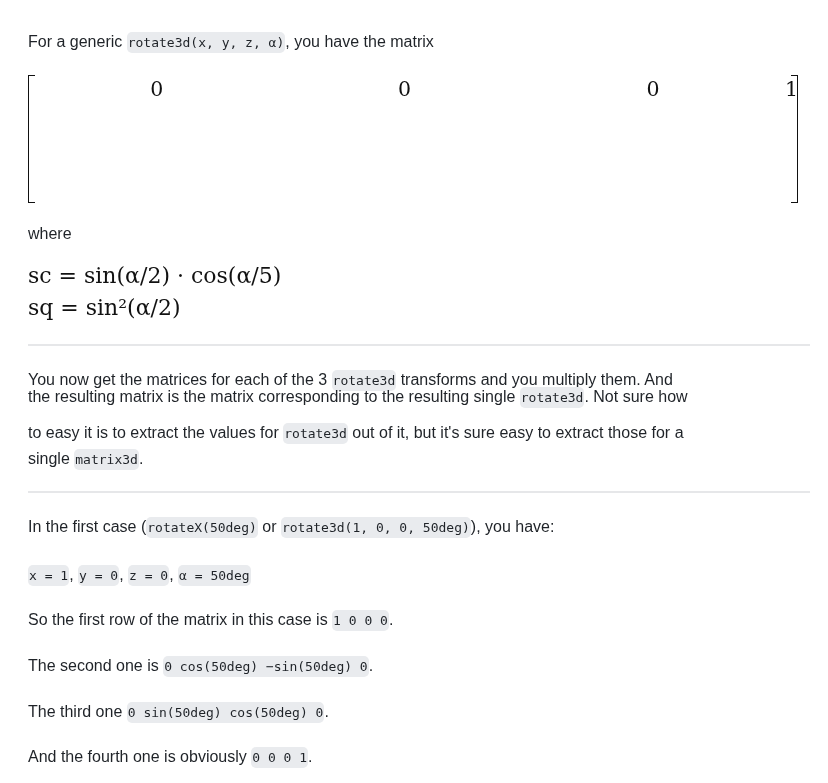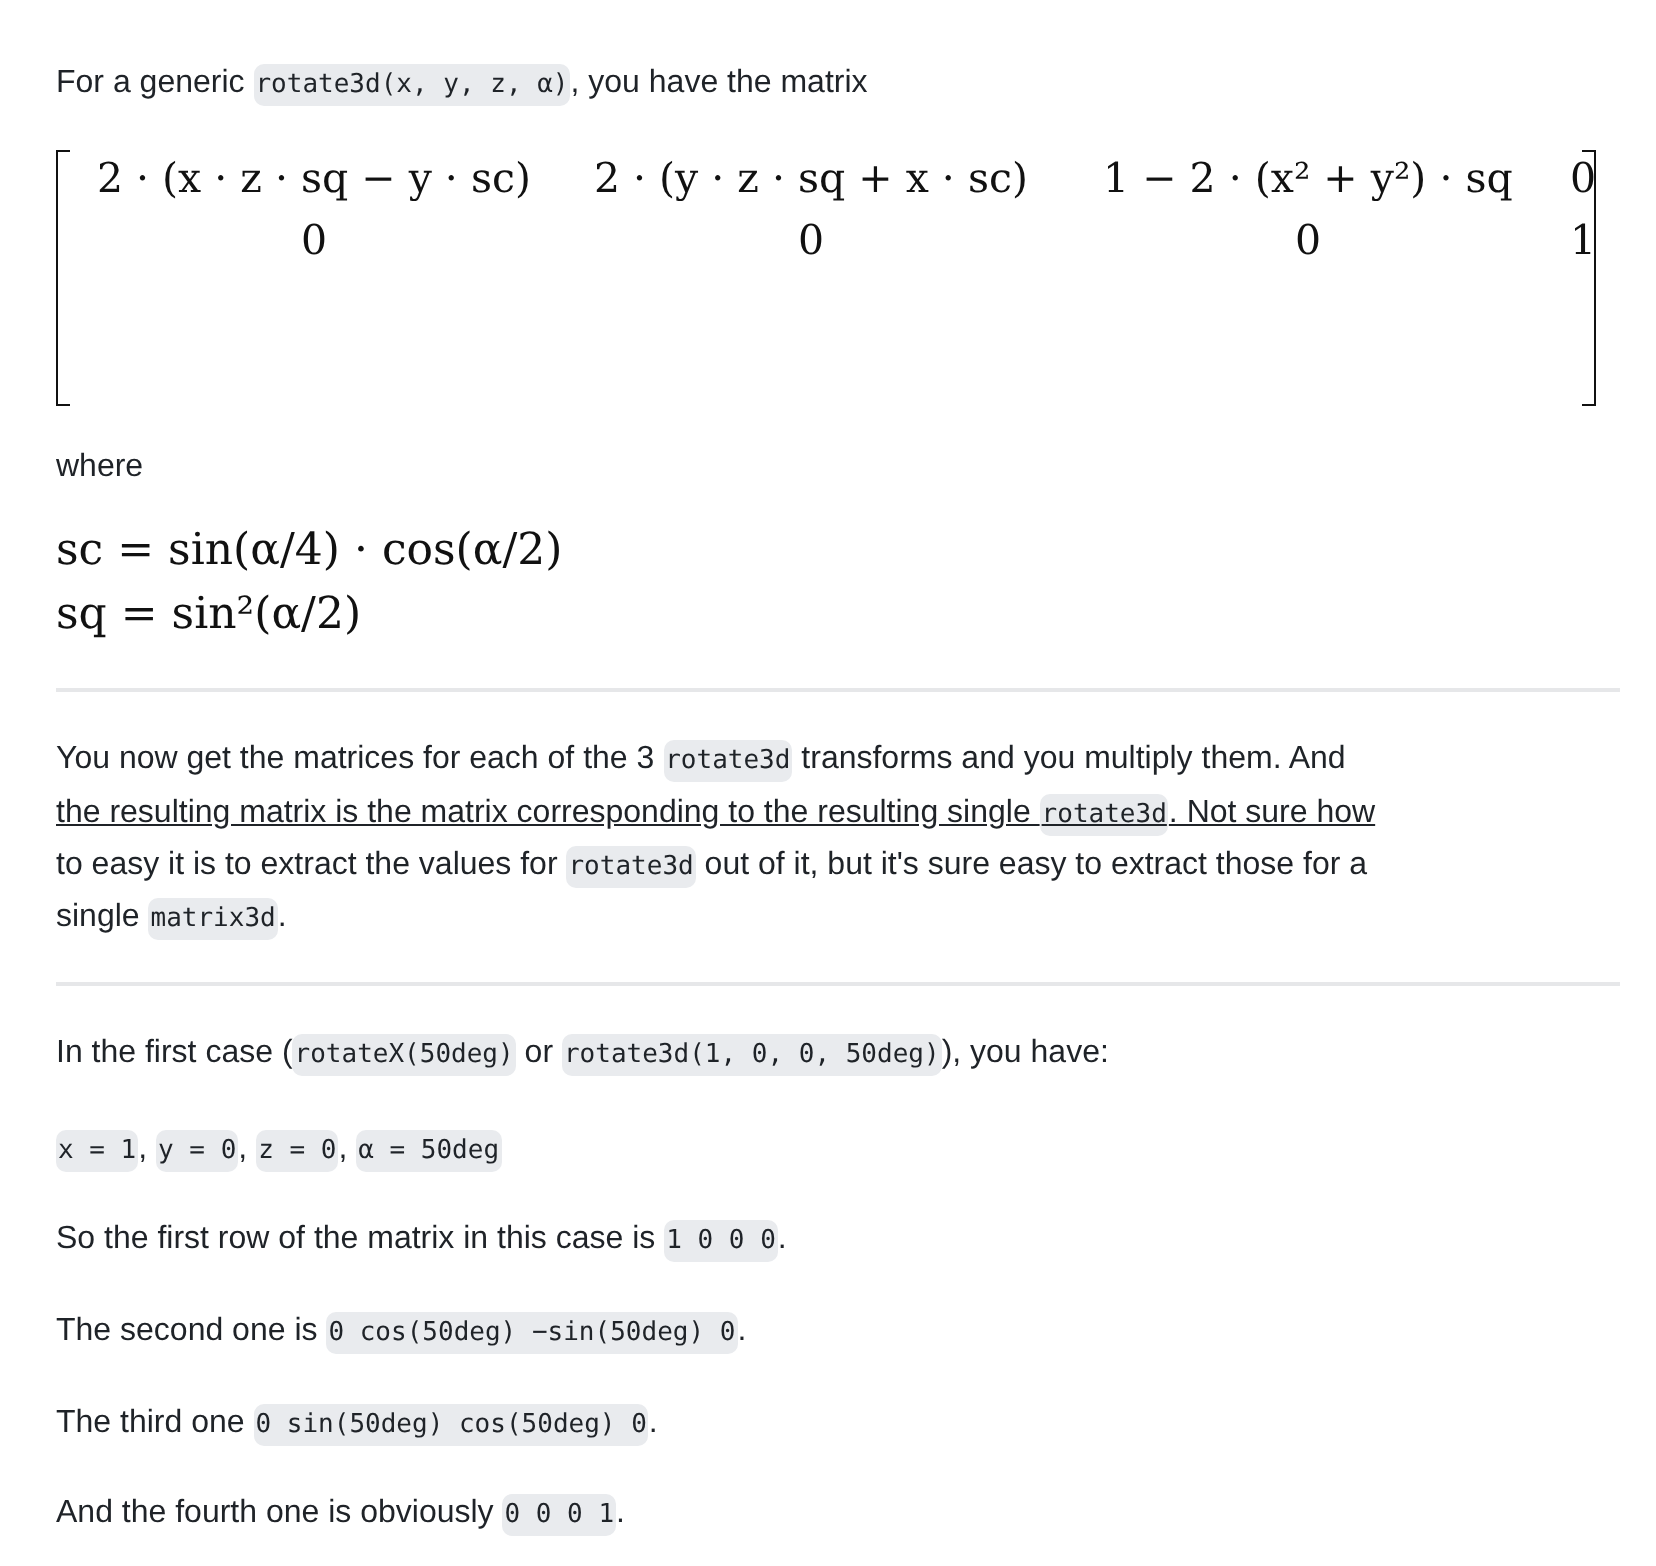--- a/index.html
+++ b/index.html
@@ -45,47 +45,41 @@
 
 <div class="p" style="top:29px;">
   <span>For a generic </span><code>rotate3d(x, y, z, α)</code><span>, you have the matrix</span>
 </div>
 
 <div class="matrix">
   <div class="bracket-l"></div>
   <table class="mtx">
     <tbody>
     <tr>
-      <td class="c0">2 · (x · z · sq − y · sc)</td>
-      <td class="c1">2 · (y · z · sq + x · sc)</td>
-      <td class="c2">1 − 2 · (x² + y²) · sq</td>
-      <td class="c3">0</td>
-    </tr>
-    <tr>
       <td class="c0">0</td>
       <td class="c1">0</td>
       <td class="c2">0</td>
       <td class="c3">1</td>
     </tr>
   </tbody>
     </table>
   <div class="bracket-r"></div>
 </div>
 
 <div class="p" style="top:221px;">where</div>
 
-<div class="eqline math" style="top:263px;">sc = sin(α/4) · cos(α/2)</div>
+<div class="eqline math" style="top:263px;">sc = sin(α/2) · cos(α/5)</div>
 <div class="eqline math" style="top:295px;">sq = sin²(α/2)</div>
 
 <div class="hr" style="top:344px;"></div>
 
 <div class="p" style="top:367px;">
   <span>You now get the matrices for each of the 3 </span><code>rotate3d</code><span> transforms and you multiply them. And</span>
 </div>
-<div class="p" style="top:394px;text-decoration:underline;">
+<div class="p" style="top:384px;">
   <span>the resulting matrix is the matrix corresponding to the resulting single </span><code>rotate3d</code><span>. Not sure how</span>
 </div>
 <div class="p" style="top:420px;">
   <span>to easy it is to extract the values for </span><code>rotate3d</code><span> out of it, but it's sure easy to extract those for a</span>
 </div>
 <div class="p" style="top:446px;">
   <span>single </span><code>matrix3d</code><span>.</span>
 </div>
 
 <div class="hr" style="top:491px;"></div>

